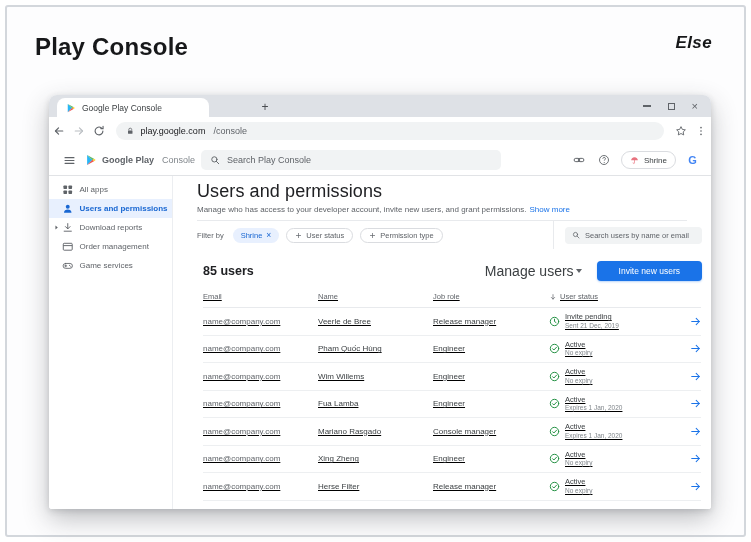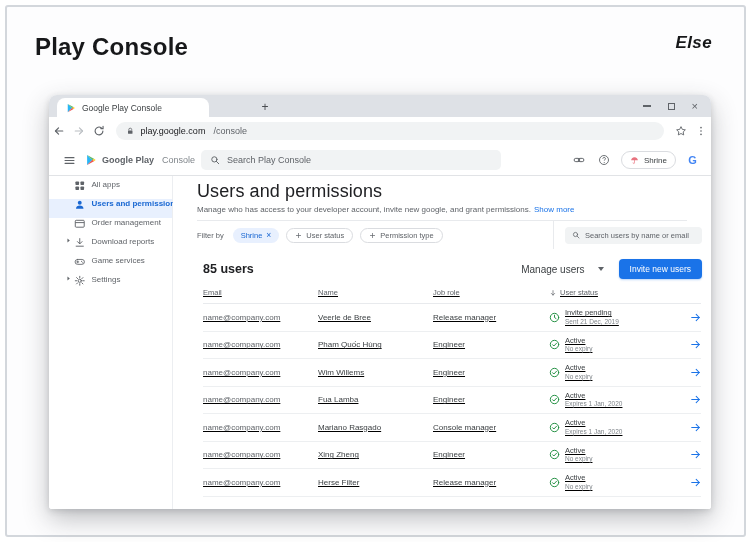--- a/index.html
+++ b/index.html
@@ -55,21 +55,21 @@
   .icon-btn { width:16px; height:16px; color:#5f6368; display:flex; align-items:center; justify-content:center; }
   .icon-btn .ic { width:12px; height:12px; }
   .account-chip { height:18px; border:1px solid #dadce0; border-radius:9px; display:flex; align-items:center; gap:5px; padding:0 8px; background:#fff; }
   .account-chip .ic { width:9px; height:9px; }
   .chip-name { font-size:8px; color:#3c4043; font-weight:500; }
   .g-avatar { width:15px; height:15px; border-radius:50%; display:flex; align-items:center; justify-content:center; font-size:11px; font-weight:700; color:#4285f4; }
 
   
   .window-body { display:flex; height:333px; background:#fff; border-radius:0 0 3px 3px; overflow:hidden; }
   .sidebar { width:124px; border-right:1px solid #eceef1; padding-top:4px; flex-shrink:0; }
-  .side-item { height:19px; display:flex; align-items:flex-start; padding-left:16px; cursor:pointer; }
+  .side-item { height:19px; display:flex; align-items:center; padding-left:4px; cursor:pointer; }
   .side-chevron { width:7px; height:7px; color:#5f6368; flex-shrink:0; margin-right:2px; }
   .side-icon { width:11.5px; height:11.5px; color:#5f6368; margin-right:6px; flex-shrink:0; }
   .side-label { font-size:8px; color:#5f6368; white-space:nowrap; }
   .side-item.selected { background:#e8f0fe; }
   .side-item.selected .side-label { color:#1967d2; font-weight:700; }
   .side-item.selected .side-icon { color:#1967d2; }
 
   .main { flex:1; overflow:hidden; display:flex; flex-direction:column; background:#fff; }
   .main-head { padding:5px 24px 0; }
   .main-title { font-size:18px; font-weight:500; color:#202124; letter-spacing:.1px; line-height:21px; }
@@ -86,23 +86,23 @@
   .chip-plus { width:7px; height:7px; color:#5f6368; display:inline-flex; }
   .filter-right { margin-left:auto; display:flex; align-items:center; align-self:stretch; }
   .v-div { width:1px; background:#e8eaed; align-self:stretch; }
   .user-search { width:137px; height:17px; background:#f1f3f4; border-radius:4px; display:flex; align-items:center; gap:5px; padding:0 7px; margin:0 9px 0 11px; color:#5f6368; }
   .user-search .ic { width:8px; height:8px; flex-shrink:0; }
   .user-search input { font-size:7.5px; }
 
   .count-row { display:flex; align-items:center; padding:10px 9px 9px 30px; flex-shrink:0; }
   .users-count { font-size:12.5px; font-weight:700; color:#202124; }
   .actions { margin-left:auto; display:flex; align-items:center; gap:9px; }
-  .manage-btn { display:flex; align-items:center; gap:13px; font-size:10px; font-weight:500; color:#3c4043; cursor:pointer; padding:4px 6px; background:none; border:none; font-family:inherit; }
+  .manage-btn { display:flex; align-items:center; gap:2px; font-size:14px; font-weight:500; color:#3c4043; cursor:pointer; padding:4px 6px; background:none; border:none; font-family:inherit; }
   .caret { width:0; height:0; border-left:3.5px solid transparent; border-right:3.5px solid transparent; border-top:4px solid #5f6368; }
-  .invite-btn { background:#1a73e8; color:#fff; border:none; border-radius:4px; font-size:8.5px; font-weight:500; padding:5px 11px; cursor:pointer; font-family:inherit; box-shadow:0 1px 2px rgba(26,115,232,.3); }
+  .invite-btn { background:#1a73e8; color:#fff; border:none; border-radius:4px; font-size:8.5px; font-weight:500; padding:5px 22px; cursor:pointer; font-family:inherit; box-shadow:0 1px 2px rgba(26,115,232,.3); }
 
   .table { padding:0 10px 0 30px; }
   .thead, .trow { display:grid; grid-template-columns:115px 115px 116px 1fr 24px;text-decoration:underline; }
   .thead { padding-bottom:6px; border-bottom:1px solid #e8eaed; }
   .th { font-size:7.5px; color:#5f6368; }
   .th-status { display:flex; align-items:center; gap:3px; }
   .sort-icon { width:8px; height:8px; color:#5f6368; display:inline-flex; }
   .trow { align-items:center; height:27.5px; border-bottom:1px solid #edeff1; }
   .td { font-size:8px; color:#3c4043; }
   .td-email { color:#5f6368; }
@@ -285,85 +285,71 @@
               </span>
     <span class="side-icon">
                 <svg viewBox="0 0 16 16" fill="currentColor">
                   <circle cx="8" cy="5.2" r="2.7"></circle>
                   <path d="M2.8 13.4c0-2.9 2.3-4.3 5.2-4.3s5.2 1.4 5.2 4.3z"></path>
                 </svg>
               </span>
     <span class="side-label">Users and permissions</span>
   </div>
             <div class="side-item">
-    <span class="side-chevron" style="visibility: hidden;">
-                <svg viewBox="0 0 16 16" fill="currentColor">
-                  <path d="M5.5 3.5L11 8l-5.5 4.5z"></path>
-                </svg>
-              </span>
-    <span class="side-icon">
-                <svg viewBox="0 0 16 16" fill="none" stroke="currentColor" stroke-width="1.3">
-                  <rect x="1.8" y="3.2" width="12.4" height="9.6" rx="1.2"></rect>
-                  <path d="M1.8 6.4h12.4"></path>
-                </svg>
-              </span>
-    <span class="side-label">Order management</span>
-  </div>
-            <div class="side-item">
     <span class="side-chevron" style="visibility: visible;">
                 <svg viewBox="0 0 16 16" fill="currentColor">
                   <path d="M5.5 3.5L11 8l-5.5 4.5z"></path>
                 </svg>
               </span>
     <span class="side-icon">
                 <svg viewBox="0 0 16 16" fill="none" stroke="currentColor" stroke-width="1.3" stroke-linecap="round" stroke-linejoin="round">
                   <path d="M8 2.2v7"></path>
                   <path d="M4.8 6.4L8 9.6l3.2-3.2"></path>
                   <path d="M3 12.8h10"></path>
                 </svg>
               </span>
     <span class="side-label">Download reports</span>
+  </div>
+            <div class="side-item">
+    <span class="side-chevron" style="visibility: hidden;">
+                <svg viewBox="0 0 16 16" fill="currentColor">
+                  <path d="M5.5 3.5L11 8l-5.5 4.5z"></path>
+                </svg>
+              </span>
+    <span class="side-icon">
+                <svg viewBox="0 0 16 16" fill="none" stroke="currentColor" stroke-width="1.3">
+                  <rect x="1.8" y="3.2" width="12.4" height="9.6" rx="1.2"></rect>
+                  <path d="M1.8 6.4h12.4"></path>
+                </svg>
+              </span>
+    <span class="side-label">Order management</span>
   </div>
             <div class="side-item">
     <span class="side-chevron" style="visibility: hidden;">
                 <svg viewBox="0 0 16 16" fill="currentColor">
                   <path d="M5.5 3.5L11 8l-5.5 4.5z"></path>
                 </svg>
               </span>
     <span class="side-icon">
                 <svg viewBox="0 0 16 16" fill="none" stroke="currentColor" stroke-width="1.2" stroke-linecap="round">
                   <rect x="1.5" y="4.8" width="13" height="6.8" rx="3.4"></rect>
                   <path d="M5.2 6.8v2.8M3.8 8.2h2.8"></path>
                   <circle cx="10.6" cy="7.4" r=".8" fill="currentColor" stroke="none"></circle>
                   <circle cx="12.2" cy="9.4" r=".8" fill="currentColor" stroke="none"></circle>
                 </svg>
               </span>
     <span class="side-label">Game services</span>
   </div>
-            <div class="side-item">
-    <span class="side-chevron" style="visibility: visible;">
-                <svg viewBox="0 0 16 16" fill="currentColor">
-                  <path d="M5.5 3.5L11 8l-5.5 4.5z"></path>
-                </svg>
-              </span>
-    <span class="side-icon">
-                <svg viewBox="0 0 16 16" fill="none" stroke="currentColor" stroke-width="1.3" stroke-linecap="round">
-                  <circle cx="8" cy="8" r="2.2"></circle>
-                  <path d="M8 1.8v2.1M8 12.1v2.1M1.8 8h2.1M12.1 8h2.1M3.6 3.6l1.5 1.5M10.9 10.9l1.5 1.5M12.4 3.6l-1.5 1.5M5.1 10.9l-1.5 1.5"></path>
-                </svg>
-              </span>
-    <span class="side-label">Settings</span>
-  </div>
           </nav>
 
         <main class="main">
           <div class="main-head">
             <div class="main-title">Users and permissions</div>
             <div class="main-sub">
-              <span>Manage who has access to your developer account, invite new google, and grant permissions.</span><a class="show-more">Show more</a>
+              <span>Manage who has access to your developer account, invite new users, and grant permissions.</span><a class="show-more">Show more</a>
             </div>
             <div class="head-divider"></div>
           </div>
 
           <div class="filterbar">
             <span class="filter-label">Filter by</span>
             <div class="chip chip-active">
               <span>Shrine</span>
               <span class="chip-x">×</span>
             </div>

